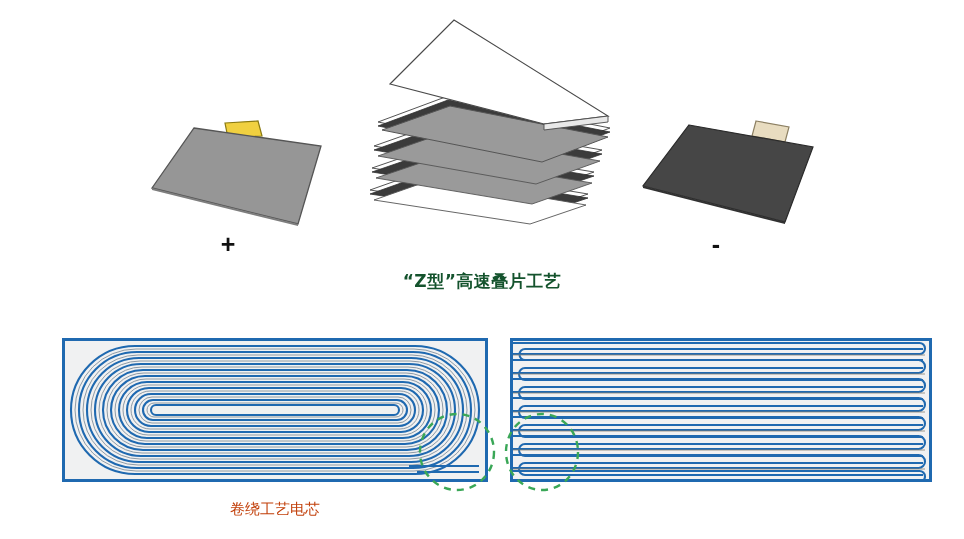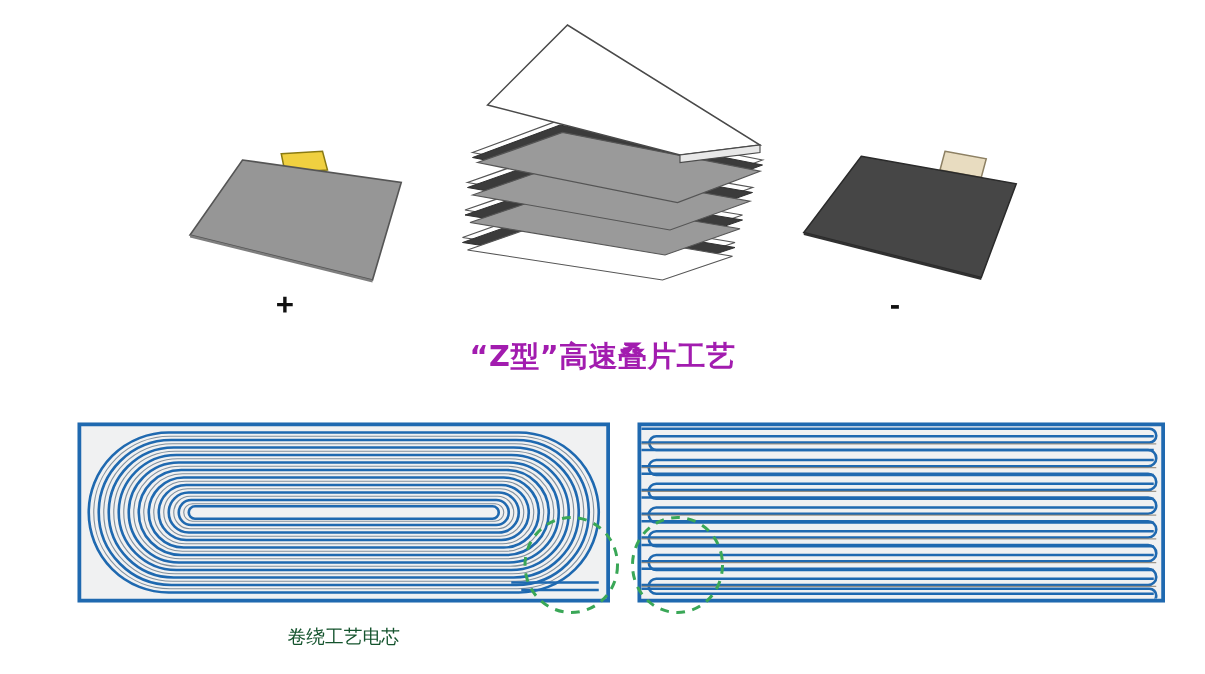--- a/index.html
+++ b/index.html
@@ -35,41 +35,41 @@
 
   
   .process-title {
     position: absolute;
     left: 0;
     right: 0;
     top: 270px;
     text-align: center;
     font-family: "DejaVu Sans", "Liberation Sans", sans-serif;
     font-weight: bold;
-    font-size: 23px;
+    font-size: 17px;
     letter-spacing: 0.5px;
-    color: #a21caf;
+    color: #14532d;
     white-space: nowrap;
   }
 
   
   .cell-box {
     position: absolute;
     box-sizing: border-box;
     background: #f0f1f2;
     border: 3px solid #1f69b0;
     overflow: hidden;
   }
 
   .cell-caption {
     position: absolute;
     text-align: center;
     font-family: Liberation Serif, serif;
     font-size: 15px;
-    color: #14532d;
+    color: #c2410c;
     white-space: nowrap;
   }
 
   svg { display: block; }
 </style>
 </head>
 <body>
 
 <div id="root">
 

